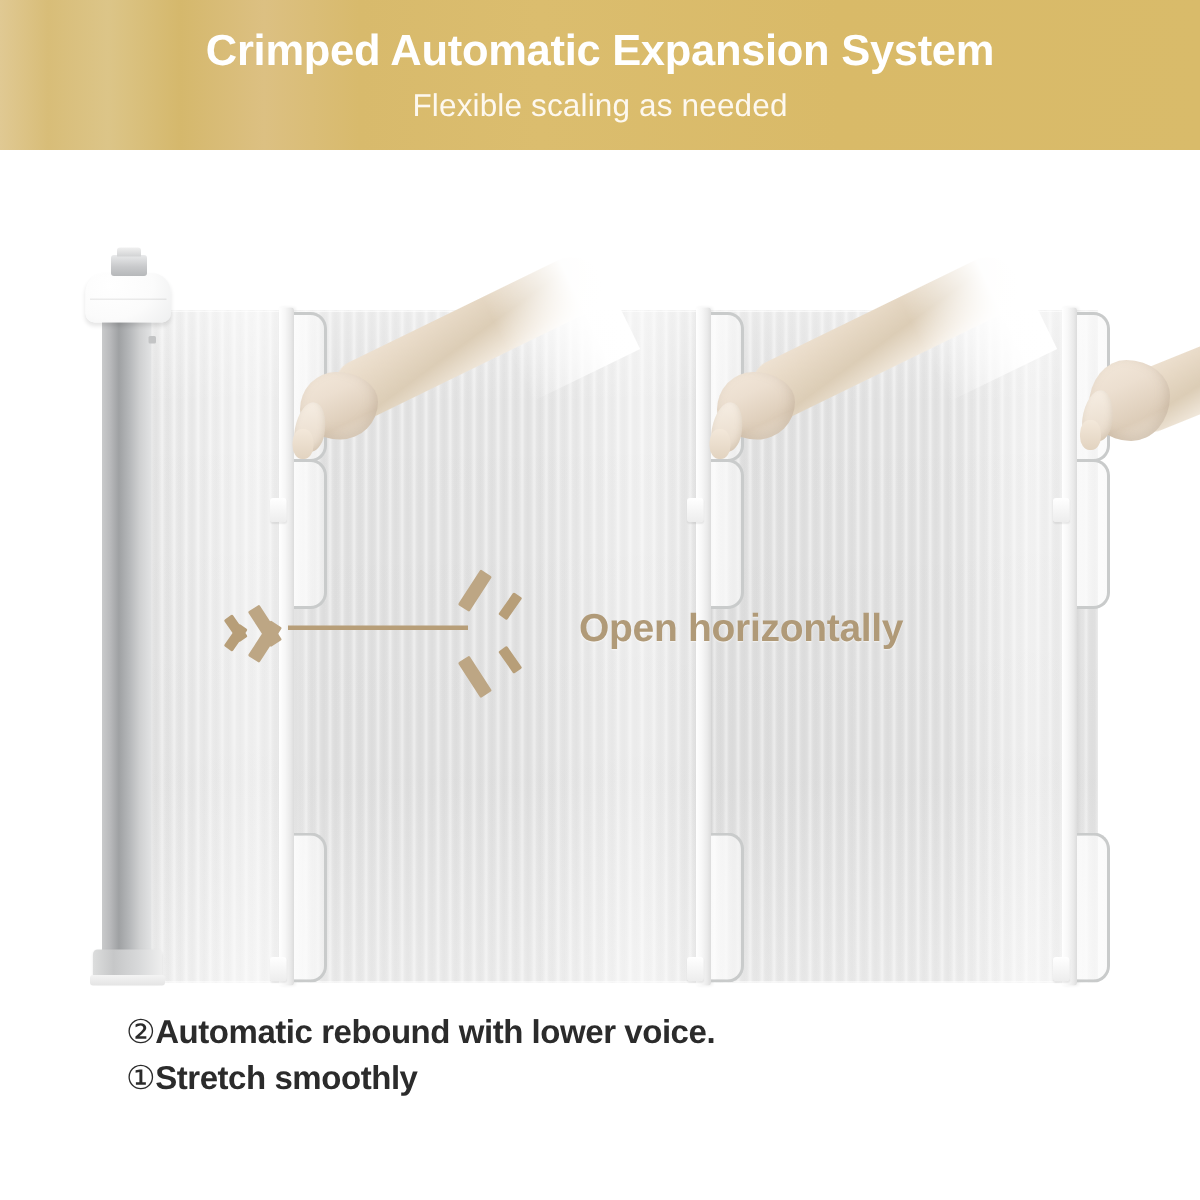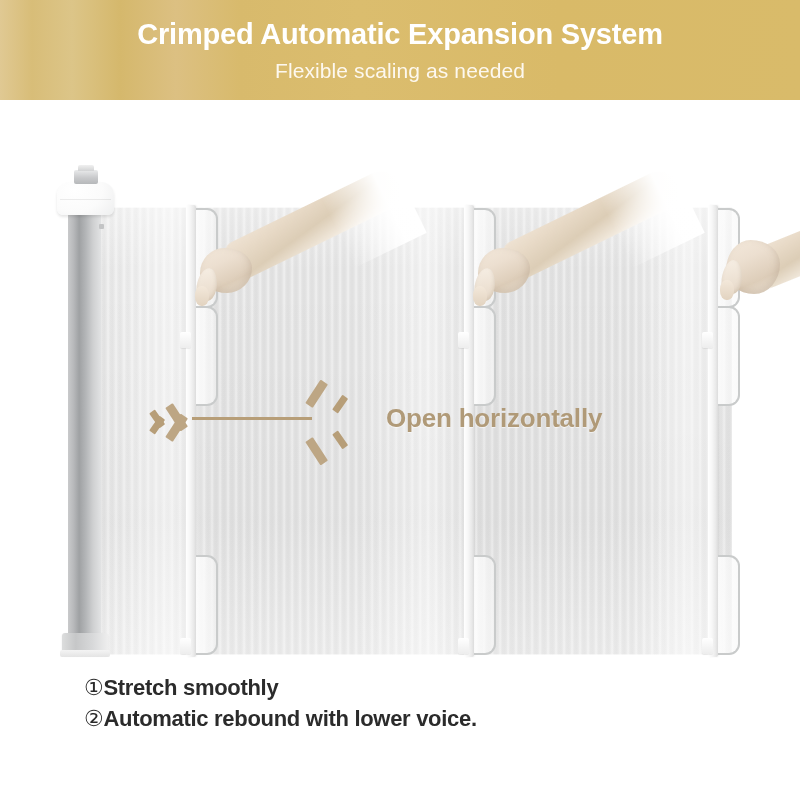--- a/index.html
+++ b/index.html
@@ -379,20 +379,20 @@
       <span id="arrow-shaft"></span>
       <span class="chev chev-lg right"></span>
       <span class="chev chev-sm right"></span>
       <span id="annotation-label">Open horizontally</span>
     </div>
 
   </div>
 
   <div id="bullet-list">
     <div class="bullet-line">
+      <span class="bullet-marker">②</span><span>Automatic rebound with lower voice.</span>
+    </div>
+    <div class="bullet-line">
       <span class="bullet-marker">①</span><span>Stretch smoothly</span>
     </div>
-    <div class="bullet-line">
-      <span class="bullet-marker">②</span><span>Automatic rebound with lower voice.</span>
-    </div>
   </div>
 
 </div>
 
 </body></html>

